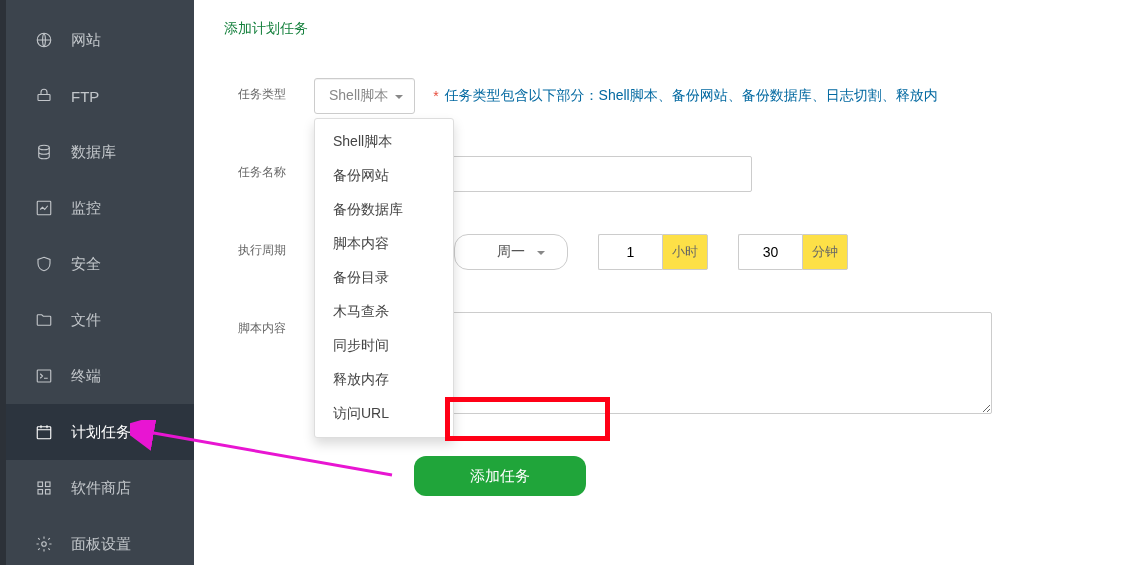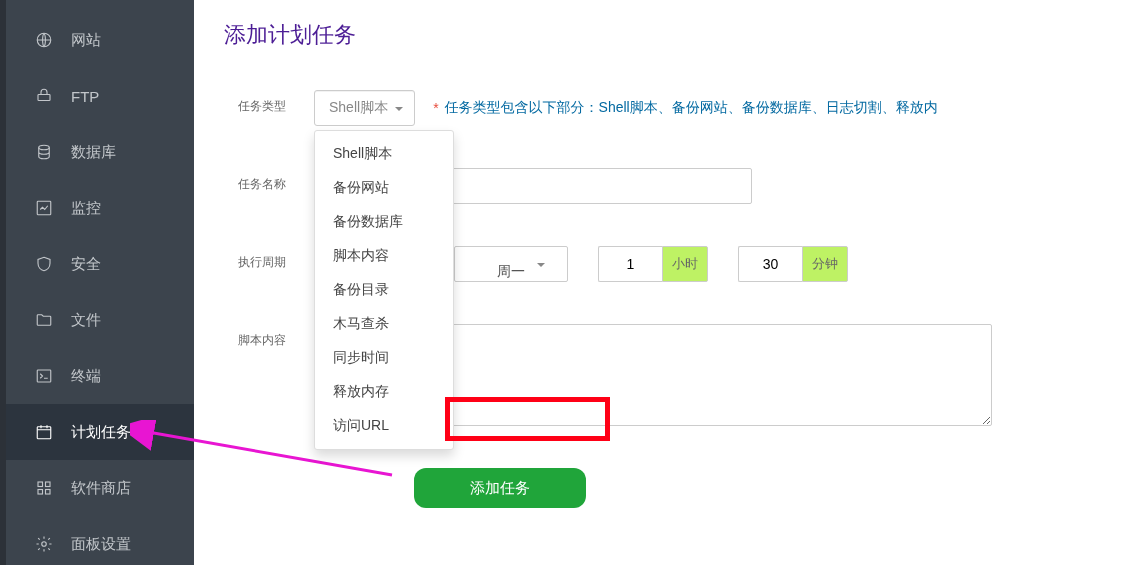--- a/index.html
+++ b/index.html
@@ -7,42 +7,42 @@
     .container { display: flex; width: 100%; height: 100%; }
     
     .sidebar { width: 194px; background: #3c444d; height: 100%; flex-shrink: 0; padding-top: 12px; }
     .sidebar-strip { width: 6px; background: #2c3138; height: 100%; position: absolute; left: 0; top: 0; }
     .sidebar-item { height: 56px; display: flex; align-items: center; padding-left: 35px; color: #c2c6ca; cursor: pointer; font-size: 15px; }
     .sidebar-item.active { background: #2c343e; color: #fff; }
     .sidebar-icon { width: 18px; height: 18px; margin-right: 18px; display: inline-flex; align-items: center; justify-content: center; }
     .sidebar-icon svg { width: 18px; height: 18px; fill: none; stroke: currentColor; stroke-width: 1.5; }
     
     .main { flex: 1; padding: 20px 30px; position: relative; overflow: hidden; }
-    .page-title { font-size: 22px; color: #4c1d95; margin-bottom: 40px; }
+    .page-title { font-size: 14px; color: #15803d; margin-bottom: 40px; }
     
     .form-row { display: flex; align-items: flex-start; margin-bottom: 42px; }
     .form-label { width: 90px; flex-shrink: 0; color: #666; padding-top: 8px; font-size: 12px; padding-left: 14px; }
     .form-ctrl { display: flex; align-items: center; flex-wrap: wrap; position: relative; }
     
     .dropdown-btn { background: #fff; border: 1px solid #ccc; border-radius: 3px; height: 36px; padding: 0 26px 0 14px; color: #888; font-size: 14px; cursor: pointer; display: inline-flex; align-items: center; position: relative; box-shadow: 0 1px 0 rgba(0,0,0,0.05) inset; }
     .dropdown-btn::after { content: ''; position: absolute; right: 11px; top: 16px; width: 0; height: 0; border-left: 4px solid transparent; border-right: 4px solid transparent; border-top: 4px solid #888; }
     .dropdown-menu { position: absolute; top: 40px; left: 0; background: #fff; border: 1px solid #ddd; border-radius: 3px; box-shadow: 0 6px 12px rgba(0,0,0,0.15); min-width: 140px; z-index: 100; padding: 6px 0; }
     .dropdown-menu li { list-style: none; padding: 8px 18px; cursor: pointer; color: #444; font-size: 14px; }
     
     .asterisk { color: #e74c3c; margin: 0 6px 0 18px; }
     .hint { color: #0369a1; font-size: 14px; }
     
     .text-input { height: 36px; border: 1px solid #ccc; border-radius: 2px; padding: 0 10px; font-size: 14px; }
     .task-name-input { width: 318px; margin-left: 120px; }
     
-    .week-select { width: 114px; height: 36px; border: 1px solid #ccc; border-radius: 2px; display: inline-flex; align-items: flex-end; justify-content: center; margin-left: 140px; margin-right: 30px; cursor: pointer; position: relative; color: #555; }
+    .week-select { width: 114px; height: 36px; border: 1px solid #ccc; border-radius: 14px; display: inline-flex; align-items: center; justify-content: center; margin-left: 140px; margin-right: 30px; cursor: pointer; position: relative; color: #555; }
     .week-select::after { content: ''; position: absolute; right: 22px; top: 16px; border-left: 4px solid transparent; border-right: 4px solid transparent; border-top: 4px solid #888; }
     
     .num-input { width: 64px; height: 36px; border: 1px solid #ccc; border-right: none; border-radius: 2px 0 0 2px; text-align: center; font-size: 14px; }
-    .num-unit { width: 46px; height: 36px; border: 1px solid #ccc; border-radius: 0 2px 2px 0; display: inline-flex; align-items: center; justify-content: center; background: #bef264; color: #666; font-size: 13px; }
+    .num-unit { width: 46px; height: 36px; border: 1px solid #ccc; border-radius: 0 2px 2px 0; display: inline-flex; align-items: center; justify-content: center; background: #fde047; color: #666; font-size: 13px; }
     .time-group { display: inline-flex; margin-right: 30px; }
     
     .script-textarea { width: 558px; height: 102px; border: 1px solid #ccc; border-radius: 2px; margin-left: 120px; resize: both; padding: 6px; font-size: 13px; }
     
     .submit-btn { width: 172px; height: 40px; background: #20a53a; color: #fff; border: none; border-radius: 12px; font-size: 15px; cursor: pointer; margin-left: 190px; }
     
     .highlight-box { position: absolute; border: 5px solid #ff0016; left: 445px; top: 397px; width: 165px; height: 44px; pointer-events: none; z-index: 200; }
     
     .arrow-svg { position: absolute; left: 130px; top: 420px; width: 270px; height: 65px; pointer-events: none; z-index: 50; }
   </style>

